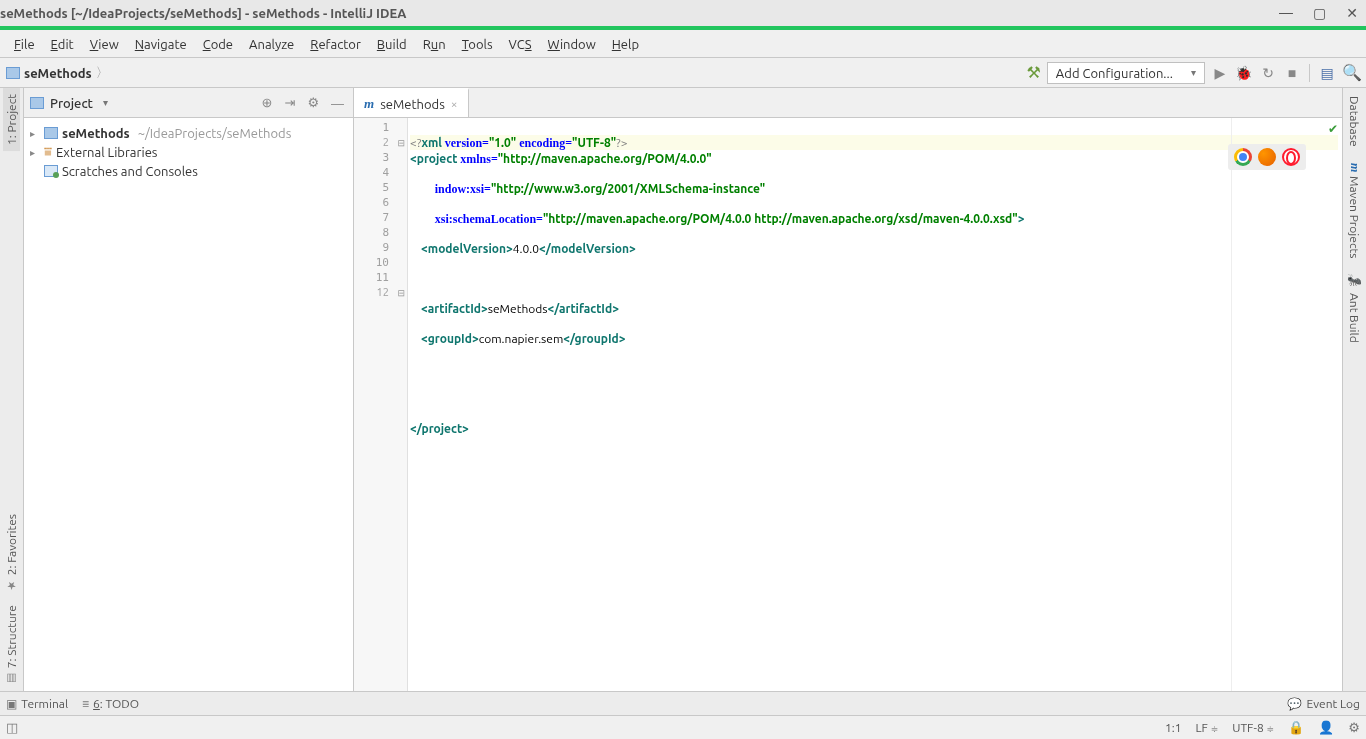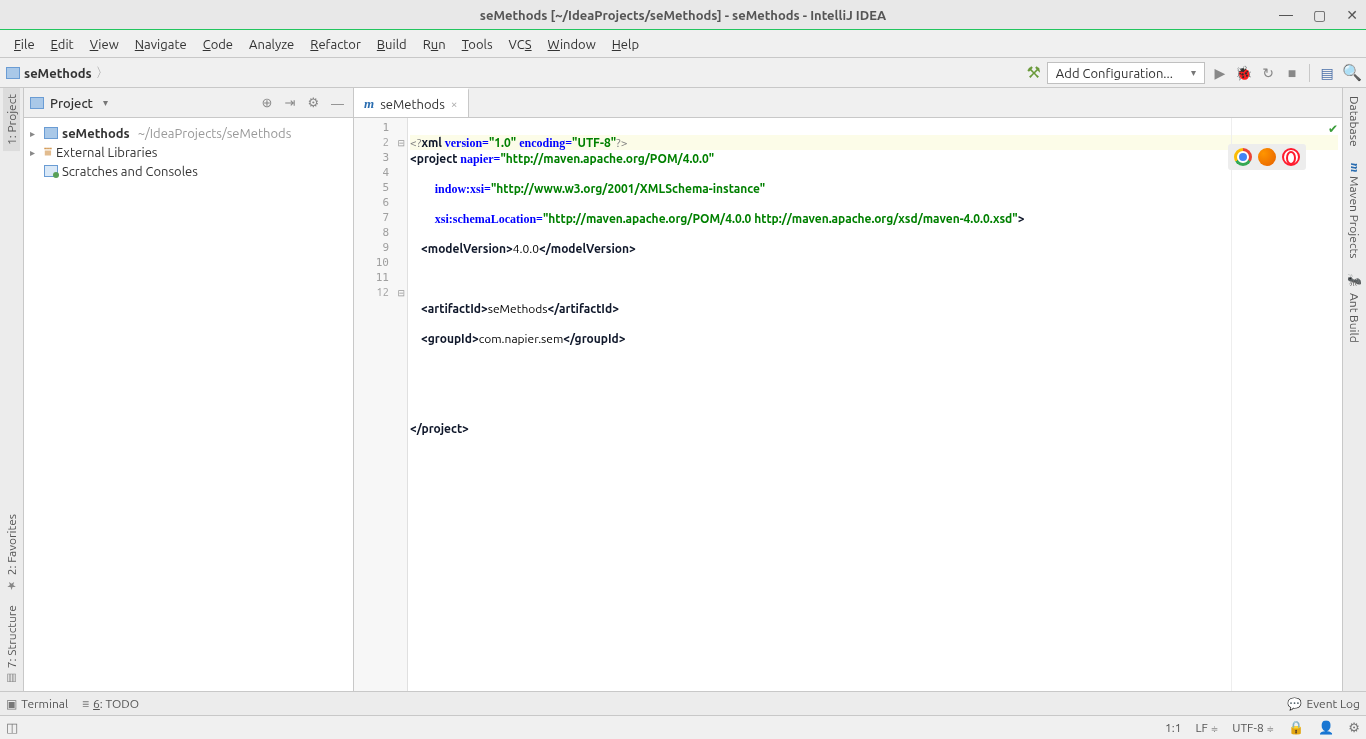--- a/index.html
+++ b/index.html
@@ -1,19 +1,19 @@
 <!DOCTYPE html>
 <html><head>
 <meta charset="utf-8">
 <style>
 * { margin:0; padding:0; box-sizing:border-box; font-family: "Segoe UI", "Ubuntu", sans-serif; }
 body { width:1366px; height:739px; background:#f0f0f0; color:#333; font-size:13px; overflow:hidden; }
 
 
-.titlebar { height:30px; background:#e8e8e8; display:flex; align-items:center; justify-content:center; position:relative; border-bottom:1px solid #22c55e; }
+.titlebar { height:30px; background:#e8e8e8; display:flex; align-items:center; justify-content:flex-start; position:relative; border-bottom:4px solid #22c55e; }
 .titlebar .title { font-size:13px; color:#555; font-weight:600; }
 .titlebar .win-controls { position:absolute; right:8px; display:flex; gap:20px; color:#555; }
 .titlebar .win-controls span { cursor:pointer; font-size:14px; }
 
 
 .menubar { height:28px; background:#f0f0f0; display:flex; align-items:center; padding:0 6px; border-bottom:1px solid #c8c8c8; }
 .menubar .mi { padding:4px 8px; cursor:pointer; color:#333; }
 .menubar .mi u { text-decoration:underline; }
 
 
@@ -66,21 +66,21 @@
 .etab .m-icon { color:#2a6db0; font-style:italic; font-weight:700; font-family:serif; }
 .etab .close { color:#aaa; font-size:12px; }
 .editor-body { flex:1; display:flex; position:relative; overflow:hidden; }
 .gutter { width:54px; background:#f7f7f7; border-right:1px solid #e0e0e0; padding-top:2px;}
 .gutter .ln { height:15px; line-height:15px; text-align:right; padding-right:18px; color:#a0a0a0; font-family:monospace; font-size:11px; position:relative;}
 .gutter .fold { position:absolute; right:2px; top:1px; font-size:9px; color:#999; }
 .code { flex:1; padding:2px 4px 2px 2px; font-family:"DejaVu Sans Mono","Consolas",monospace; font-size:12px; line-height:15px; white-space:pre; }
 .code .cline { height:15px; }
 .hl-bg { background:#fcfce8; display:inline-block; width:100%; }
 .t-gray { color:#808080; }
-.t-kw { color:#0f172a; font-weight:700; }
+.t-kw { color:#0f766e; font-weight:700; }
 .t-attr { color:#0000ff; font-weight:700;font-family:Liberation Serif, serif; }
 .t-val { color:#008000; font-weight:700; }
 .t-text { color:#000; }
 .browser-icons { position:absolute; top:26px; right:36px; display:flex; gap:6px; background:#ededed; padding:4px 6px; border-radius:3px; }
 .browser-icons .bi { width:18px; height:18px; border-radius:50%; display:flex; align-items:center; justify-content:center; font-size:11px; color:#fff; cursor:pointer;}
 .bi-chrome { background: conic-gradient(#ea4335 0 120deg,#34a853 120deg 240deg,#fbbc05 240deg 360deg); position:relative;}
 .bi-chrome::after{content:"";position:absolute;width:8px;height:8px;background:#4285f4;border:2px solid #fff;border-radius:50%;}
 .bi-firefox { background: radial-gradient(circle at 30% 30%,#ff9500,#e66000); }
 .bi-opera { background:#fff; border:2px solid #ff1b2d; }
 .bi-opera::after{content:"";display:block;width:6px;height:10px;border:2px solid #ff1b2d;border-radius:50%;margin:1px auto 0;}
@@ -221,21 +221,21 @@
         <div class="ln">6</div>
         <div class="ln">7</div>
         <div class="ln">8</div>
         <div class="ln">9</div>
         <div class="ln">10</div>
         <div class="ln">11</div>
         <div class="ln"><span>12</span><span class="fold">⊟</span></div>
       </div>
       <div class="code">
 <div class="cline hl-bg"><span class="t-gray">&lt;?</span><span class="t-kw">xml </span><span class="t-attr">version=</span><span class="t-val">"1.0"</span><span class="t-attr"> encoding=</span><span class="t-val">"UTF-8"</span><span class="t-gray">?&gt;</span></div>
-<div class="cline"><span class="t-kw">&lt;</span><span class="t-kw">project </span><span class="t-attr">napier=</span><span class="t-val">"http://maven.apache.org/POM/4.0.0"</span></div>
+<div class="cline"><span class="t-kw">&lt;</span><span class="t-kw">project </span><span class="t-attr">xmlns=</span><span class="t-val">"http://maven.apache.org/POM/4.0.0"</span></div>
 <div class="cline">         <span class="t-attr">indow:xsi=</span><span class="t-val">"http://www.w3.org/2001/XMLSchema-instance"</span></div>
 <div class="cline">         <span class="t-attr">xsi:schemaLocation=</span><span class="t-val">"http://maven.apache.org/POM/4.0.0 http://maven.apache.org/xsd/maven-4.0.0.xsd"</span><span class="t-kw">&gt;</span></div>
 <div class="cline">    <span class="t-kw">&lt;</span><span class="t-kw">modelVersion</span><span class="t-kw">&gt;</span><span class="t-text">4.0.0</span><span class="t-kw">&lt;/</span><span class="t-kw">modelVersion</span><span class="t-kw">&gt;</span></div>
 <div class="cline"></div>
 <div class="cline">    <span class="t-kw">&lt;</span><span class="t-kw">artifactId</span><span class="t-kw">&gt;</span><span class="t-text">seMethods</span><span class="t-kw">&lt;/</span><span class="t-kw">artifactId</span><span class="t-kw">&gt;</span></div>
 <div class="cline">    <span class="t-kw">&lt;</span><span class="t-kw">groupId</span><span class="t-kw">&gt;</span><span class="t-text">com.napier.sem</span><span class="t-kw">&lt;/</span><span class="t-kw">groupId</span><span class="t-kw">&gt;</span></div>
 <div class="cline"></div>
 <div class="cline"></div>
 <div class="cline"><span class="t-kw">&lt;/</span><span class="t-kw">project</span><span class="t-kw">&gt;</span></div>
       </div>

